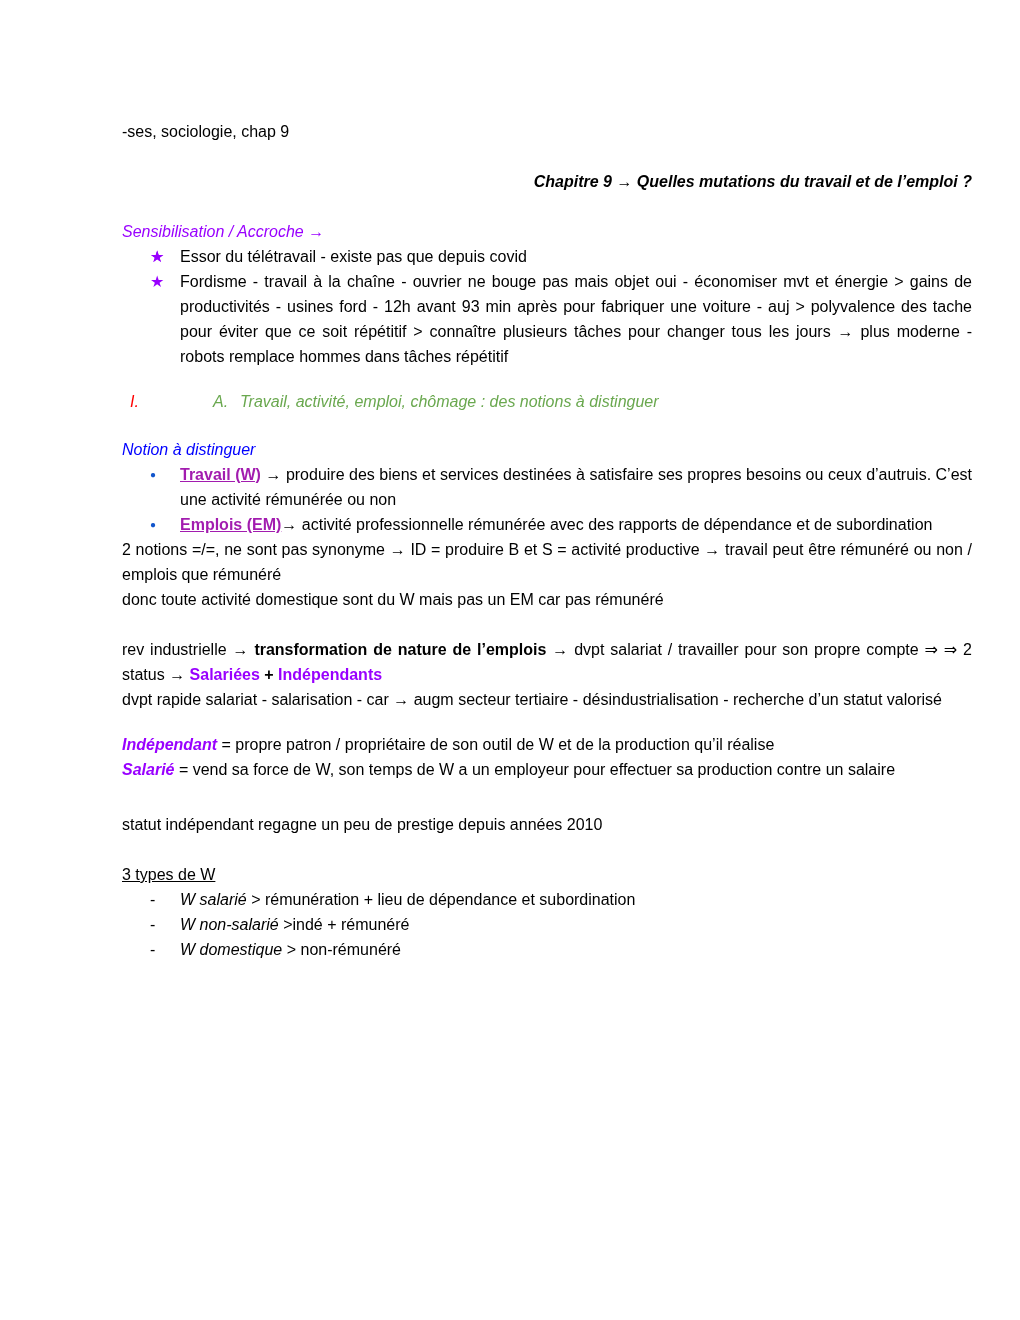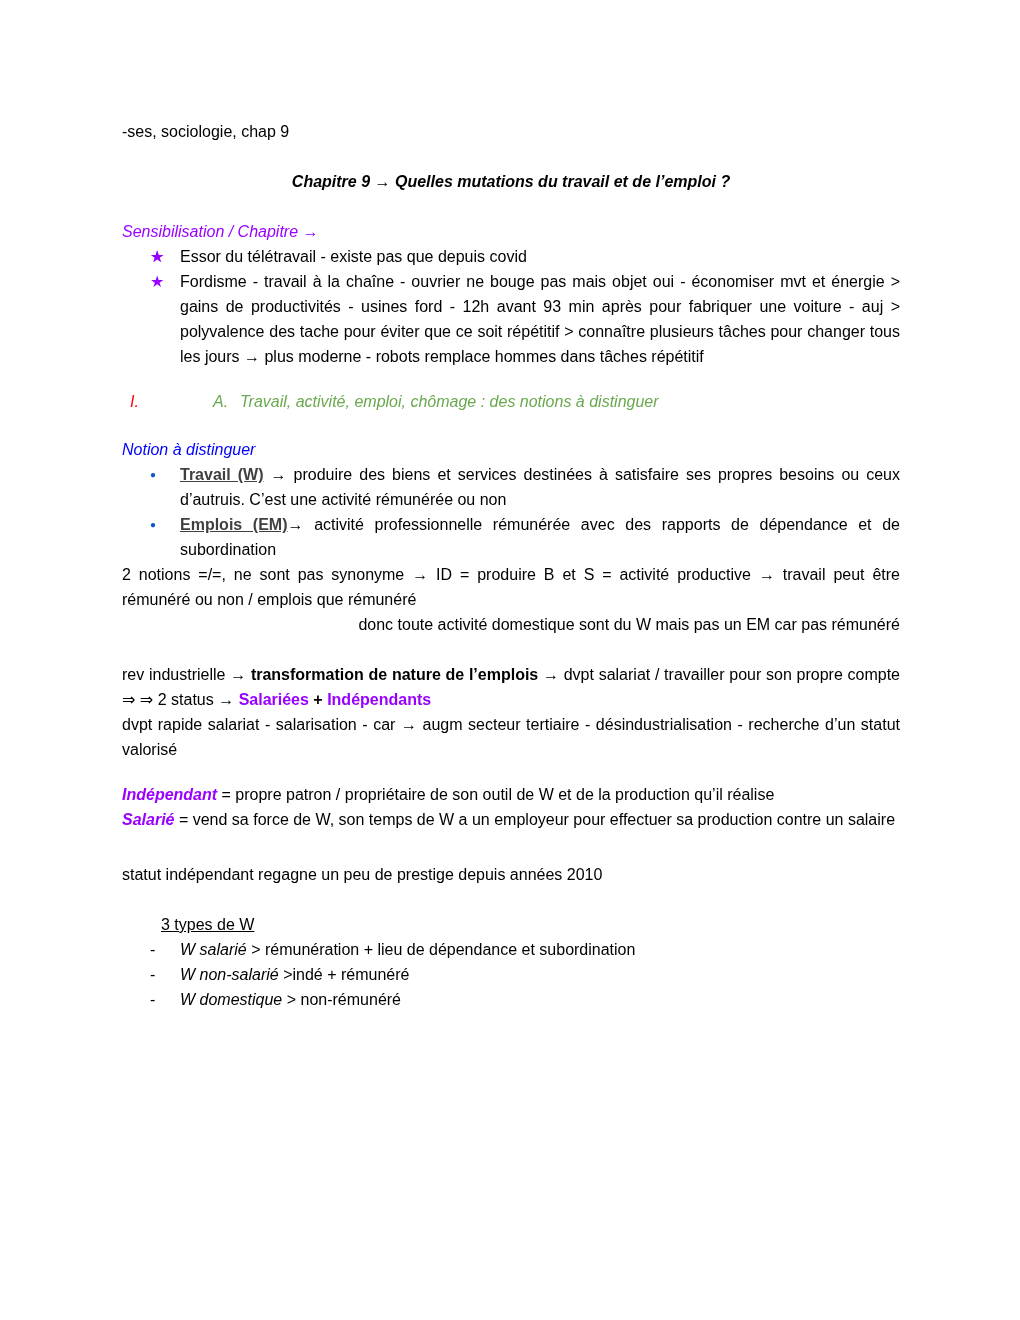--- a/index.html
+++ b/index.html
@@ -14,21 +14,21 @@
     overflow: hidden;
     font-family: "Liberation Sans", "DejaVu Sans", sans-serif;
     font-size: 16px;
     line-height: 25px;
     color: #000000;
   }
   .page {
     box-sizing: border-box;
     width: 1020px;
     height: 1212px;
-    padding: 119px 120px 40px 122px;
+    padding: 119px 48px 40px 122px;
     background: #ffffff;
   }
   .para {
     position: relative;
     margin: 0;
     text-align: justify;
   }
   .spacer { width: 100%; }
   
   .ind-l1 { padding-left: 58px; }
@@ -42,49 +42,49 @@
   }
   .m-l1 { left: 28px; }
   .m-h1 { left: 8px; }
   .m-h2 { left: 91px; }
   .m-star { color: #9900ff; }
   .m-dot  { color: #1155cc; font-size: 10px; }
   .m-dash { color: #000000; }
   
   .bold   { font-weight: 700; }
   .italic { font-style: italic; }
-  .underline { text-decoration: underline; margin-left: 39px; }
+  .underline { text-decoration: underline; }
   .purple { color: #9900ff; }
   .red    { color: #ff0000; }
   .green  { color: #6aa84f; }
   .blue   { color: #0000ff; }
-  .link   { color: #404040; font-weight: 700; text-decoration: underline; }
+  .link   { color: #a21caf; font-weight: 700; text-decoration: underline; }
 </style>
 </head>
 <body>
 
 <div class="page">
   <div>
       <div class="para" style="text-align: left;"><span>-ses, sociologie, chap 9</span></div>
       <div class="spacer" style="height: 25px;"></div>
-      <div class="para" style="text-align: center;"><span class="bold italic">Chapitre 9 → Quelles mutations du travail et de l’emploi ?</span></div>
+      <div class="para" style="text-align: right;"><span class="bold italic">Chapitre 9 → Quelles mutations du travail et de l’emploi ?</span></div>
       <div class="spacer" style="height: 25px;"></div>
-      <div class="para" style="text-align: left;"><span class="italic purple">Sensibilisation / Chapitre →</span></div>
+      <div class="para" style="text-align: left;"><span class="italic purple">Sensibilisation / Accroche →</span></div>
       <div class="para ind-l1"><span class="marker m-l1 m-star">★</span></div>
       <div class="para ind-l1" style="text-align: left;"><span class="marker m-l1 m-star">★</span><span>Essor du télétravail - existe pas que depuis covid</span></div>
       <div class="para ind-l1"><span class="marker m-l1 m-star">★</span><span>Fordisme - travail à la chaîne - ouvrier ne bouge pas mais objet oui - économiser mvt et énergie &gt; gains de productivités - usines ford - 12h avant 93 min après pour fabriquer une voiture - auj &gt; polyvalence des tache pour éviter que ce soit répétitif &gt; connaître plusieurs tâches pour changer tous les jours → plus moderne - robots remplace hommes dans tâches répétitif</span></div>
       <div class="spacer" style="height: 20px;"></div>
       <div class="para ind-h1" style="text-align: left;"><span class="marker m-h1 red italic">I.</span></div>
       <div class="para ind-h2" style="text-align: left;"><span class="marker m-h2 green italic">A.</span><span class="green italic">Travail, activité, emploi, chômage : des notions à distinguer</span></div>
       <div class="spacer" style="height: 23px;"></div>
       <div class="para" style="text-align: left;"><span class="blue italic">Notion à distinguer</span></div>
       <div class="para ind-l1"><span class="marker m-l1 m-dot">●</span><span class="link">Travail (W)</span><span> → produire des biens et services destinées à satisfaire ses propres besoins ou ceux  d’autruis. C’est une activité rémunérée ou non</span></div>
       <div class="para ind-l1"><span class="marker m-l1 m-dot">●</span><span class="link">Emplois (EM)</span><span>→ activité professionnelle rémunérée avec des rapports de dépendance et de subordination</span></div>
       <div class="para"><span>2 notions =/=, ne sont pas synonyme → ID = produire B et S = activité productive → travail peut être rémunéré ou non / emplois que rémunéré</span></div>
-      <div class="para" style="text-align: right;"><span>donc toute activité domestique sont du W mais pas un EM car pas rémunéré</span></div>
+      <div class="para" style="text-align: left;"><span>donc toute activité domestique sont du W mais pas un EM car pas rémunéré</span></div>
       <div class="spacer" style="height: 25px;"></div>
       <div class="para"><span>rev industrielle → </span><span class="bold">transformation de nature de l’emplois</span><span> → dvpt salariat / travailler pour son propre compte ⇒ ⇒ 2 status → </span><span class="bold purple">Salariées</span><span class="bold"> + </span><span class="bold purple">Indépendants</span></div>
       <div class="para"><span>dvpt rapide salariat - salarisation - car → augm secteur tertiaire - désindustrialisation - recherche d’un statut valorisé</span></div>
       <div class="spacer" style="height: 20px;"></div>
       <div class="para" style="text-align: left;"><span class="bold italic purple">Indépendant</span><span> = propre patron / propriétaire de son outil de W et de la production qu’il réalise</span></div>
       <div class="para"><span class="bold italic purple">Salarié</span><span> = vend sa force de W, son temps de W a un employeur pour effectuer sa production contre un salaire</span></div>
       <div class="spacer" style="height: 22px;"></div>
       <div class="para" style="text-align: left; margin-top: 8px;"><span>statut indépendant regagne un peu de prestige depuis années 2010</span></div>
       <div class="spacer" style="height: 25px;"></div>
       <div class="para" style="text-align: left;"><span class="underline">3 types de W</span></div>

